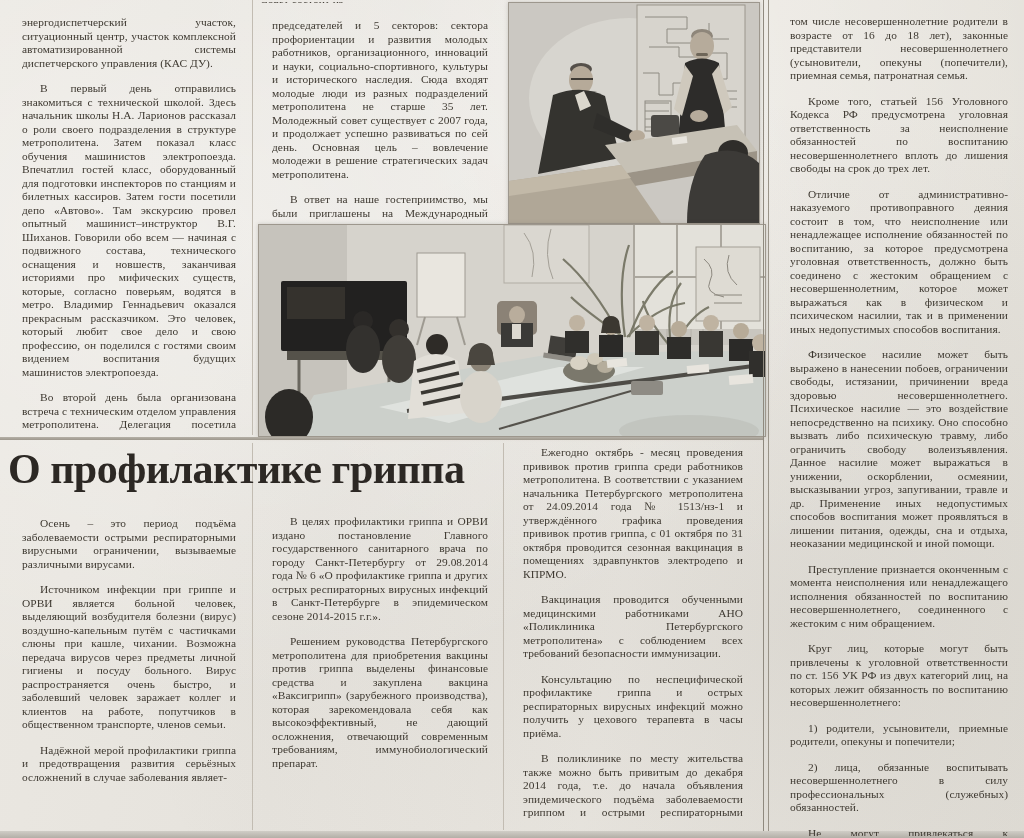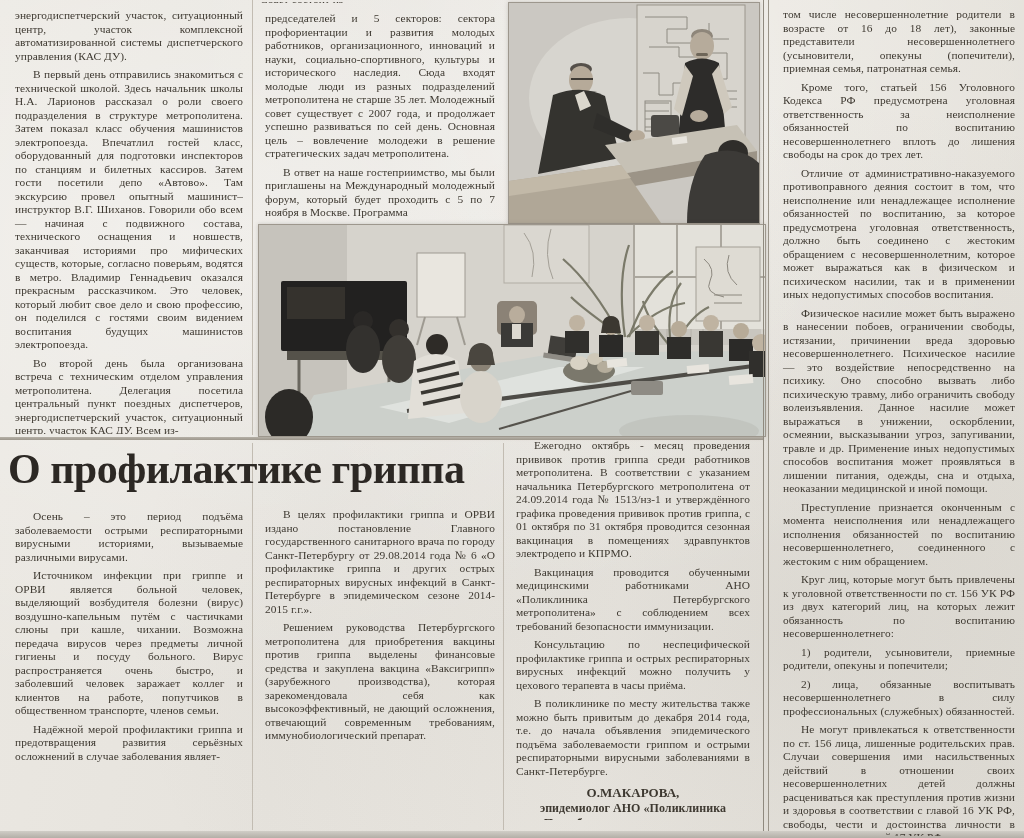--- a/index.html
+++ b/index.html
@@ -10,21 +10,21 @@
     background:
       radial-gradient(ellipse at 18% 28%, rgba(255,255,255,.38), rgba(255,255,255,0) 55%),
       radial-gradient(ellipse at 78% 75%, rgba(110,104,94,.10), rgba(110,104,94,0) 60%),
       radial-gradient(ellipse at 60% 10%, rgba(255,255,255,.25), rgba(255,255,255,0) 50%),
       linear-gradient(100deg,#ebe8e2 0%,#e6e3dd 35%,#ece9e3 62%,#e3e0d9 100%);
   }
   .col{
     position:absolute;text-align:justify;font-size:11.4px;line-height:13.5px;
     overflow:hidden;letter-spacing:.05px;hyphens:auto;-webkit-hyphens:auto;
   }
-  .col p{margin:5px;text-indent:18px;}
+  .col p{margin:12px;text-indent:18px;}
   .col p.cont{text-indent:0;}
   .cut-line{height:5px;overflow:hidden;}
   .cut-line span{display:block;margin-top:-9px;text-indent:0;}
   .headline{
     position:absolute;left:8px;top:441px;width:470px;height:58px;
     font-size:42px;font-weight:bold;color:#2c2824;white-space:nowrap;
     letter-spacing:-0.5px;line-height:56px;
   }
   .photo{position:absolute;border:1px solid #9d978d;background:#cfccc6;box-shadow:0 0 4px rgba(90,85,75,.25);}
   .photo svg{display:block;width:100%;height:100%;}
@@ -210,21 +210,21 @@
   <div class="vrule" style="left:252px;top:0;height:435px;"></div>
   <div class="hrule"></div>
   <div class="vrule-double"></div>
   <div class="vrule" style="left:252px;top:443px;height:387px;"></div>
   <div class="vrule" style="left:503px;top:443px;height:387px;"></div>
   <div class="bottom-band"></div>
 
   <div class="headline">О профилактике гриппа</div>
 
   <div class="col" style="left:10px;top:505px;width:238px;height:324px;">
-    <p>Осень – это период подъёма заболеваемости острыми респираторными вирусными историями, вызываемые различными вирусами.</p>
+    <p>Осень – это период подъёма заболеваемости острыми респираторными вирусными ограничении, вызываемые различными вирусами.</p>
     <p>Источником инфекции при гриппе и ОРВИ является больной человек, выделяющий возбудителя болезни (вирус) воздушно-капельным путём с частичками слюны при кашле, чихании. Возможна передача вирусов через предметы личной гигиены и посуду больного. Вирус распространяется очень быстро, и заболевший человек заражает коллег и клиентов на работе, попутчиков в общественном транспорте, членов семьи.</p>
     <p>Надёжной мерой профилактики гриппа и предотвращения развития серьёзных осложнений в случае заболевания являет-</p>
   </div>
 
   <div class="col" style="left:260px;top:503px;width:240px;height:326px;">
     <p>В целях профилактики гриппа и ОРВИ издано постановление Главного государственного санитарного врача по городу Санкт-Петербургу от 29.08.2014 года № 6 «О профилактике гриппа и других острых респираторных вирусных инфекций в Санкт-Петербурге в эпидемическом сезоне 2014-2015 г.г.».</p>
     <p>Решением руководства Петербургского метрополитена для приобретения вакцины против гриппа выделены финансовые средства и закуплена вакцина «Ваксигрипп» (зарубежного производства), которая зарекомендовала себя как высокоэффективный, не дающий осложнения, отвечающий современным требованиям, иммунобиологический препарат.</p>
   </div>
 
   <div class="col" style="left:511px;top:434px;width:244px;height:386px;">

